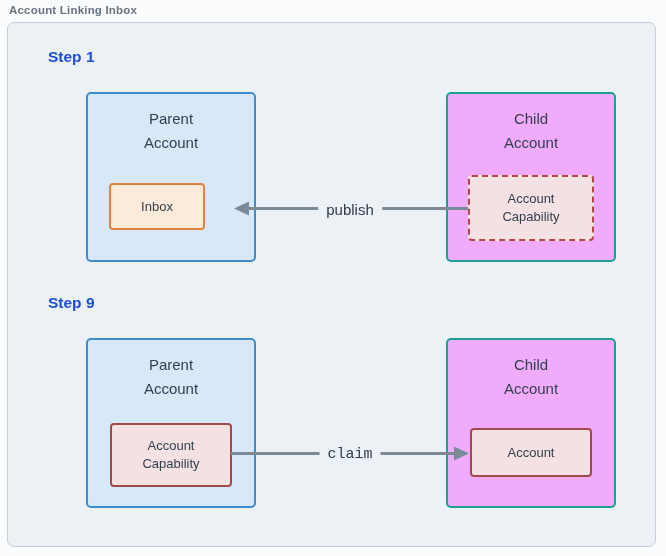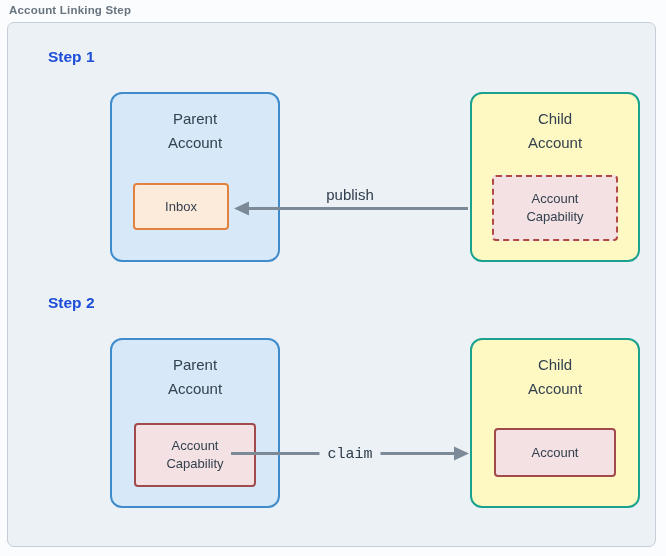--- a/index.html
+++ b/index.html
@@ -27,25 +27,24 @@
 
   .step-heading {
     position: absolute; left: 48px;
     font-size: 15.5px; font-weight: 700; color: #1d4ed8;
   }
   .step-heading.s1 { top: 48px; }
   .step-heading.s2 { top: 294px; }
 
   .acct-box {
     position: absolute; width: 170px; height: 170px;
-    border-radius: 12px;
-    margin-left: 24px;
+    border-radius: 5px;
   }
   .acct-box.parent { background: #d7e9f9; border: 2px solid #3f8ccc; }
-  .acct-box.child  { background: #fef9c3; border: 2px solid #1ba28f; }
+  .acct-box.child  { background: #f0abfc; border: 2px solid #1ba28f; }
   .p1 { left: 86px;  top: 92px;  }
   .c1 { left: 446px; top: 92px;  }
   .p2 { left: 86px;  top: 338px; }
   .c2 { left: 446px; top: 338px; }
 
   .acct-title {
     margin-top: 13px;
     text-align: center;
     font-size: 15px; line-height: 24px;
     color: #33414e;
@@ -76,34 +75,34 @@
     pointer-events: none;
   }
 
   .arrow-label {
     position: absolute;
     transform: translate(-50%, -50%);
     background: #ecf1f5;
     padding: 1px 8px;
     font-size: 15px; color: #2e3c4b;
   }
-  .arrow-label.publish { left: 350px; top: 194px; }
+  .arrow-label.publish { left: 350px; top: 209px; }
   .arrow-label.claim   { left: 350px; top: 454px; font-family: Liberation Mono, monospace; }
 </style>
 </head>
 <body>
 
 <div class="stage">
 
-  <div class="diagram-title">Account Linking Step</div>
+  <div class="diagram-title">Account Linking Inbox</div>
 
   <div class="container"></div>
 
   <div class="step-heading s1">Step 1</div>
-  <div class="step-heading s2">Step 2</div>
+  <div class="step-heading s2">Step 9</div>
 
   <div class="acct-box parent p1">
     <div class="acct-title">Parent
 Account</div>
     <div class="node orange inbox">Inbox</div>
   </div>
 
   <div class="acct-box child c1">
     <div class="acct-title">Child
 Account</div>

